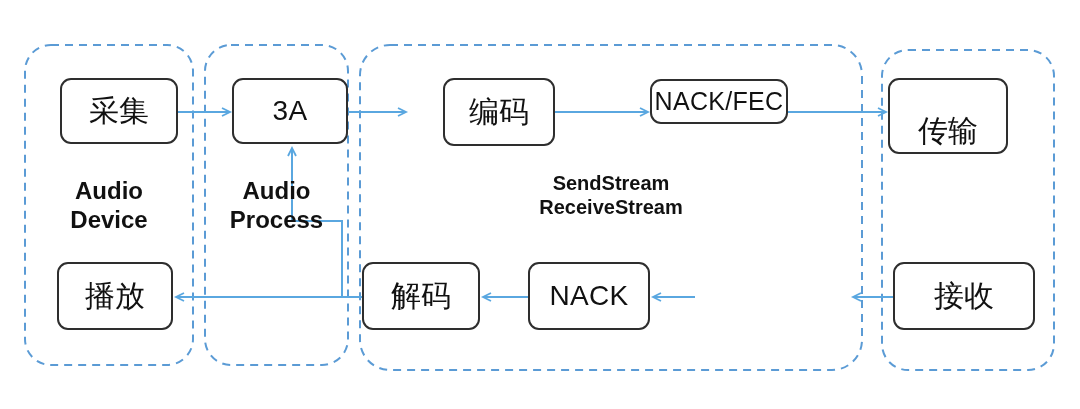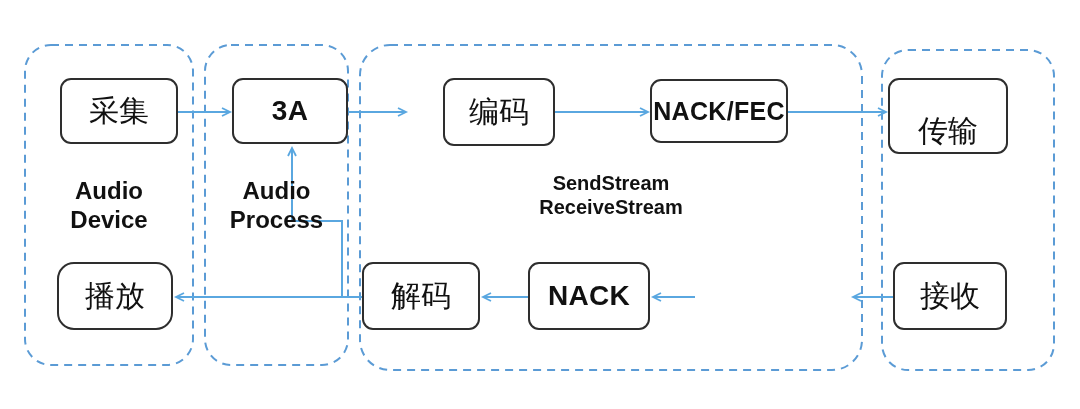--- a/index.html
+++ b/index.html
@@ -8,37 +8,37 @@
     font-family:"Liberation Sans","DejaVu Sans",sans-serif; overflow:hidden;
   }
   svg.layer { position:absolute; left:0; top:0; width:1080px; height:409px; }
   .node {
     position:absolute; background:#ffffff; border:2.5px solid #2e2e2e;
     border-radius:11px; display:flex; align-items:center; justify-content:center;
     color:#111111; text-align:center; box-sizing:border-box; z-index:2;
   }
   .node span { white-space:pre-line; }
   .cjk { font-family:"Liberation Serif","DejaVu Serif",serif; font-size:30px; font-weight:400; }
-  .lat { font-weight:bold; font-size:25px; letter-spacing:0.3px; line-height:1.05; }
+  .lat { font-weight:normal; font-size:25px; letter-spacing:0.3px; line-height:1.05; }
   .zone-label {
     position:absolute; text-align:center; font-weight:bold; color:#111111;
     white-space:pre-line; z-index:1; line-height:1.22;
   }
   
   #n-capture  { left:60px;  top:78px;  width:118px; height:66px; }
   #n-3a       { left:232px; top:78px;  width:116px; height:66px; font-size:28px; }
   #n-encode   { left:408px; top:78px;  width:112px; height:68px;margin-left:35px; }
-  #n-nackfec  { left:650px; top:79px;  width:138px; height:64px; }
+  #n-nackfec  { left:650px; top:79px;  width:138px; height:45px; }
   #n-transmit { left:888px; top:78px;  width:120px; height:76px;align-items:flex-end; }
   
-  #n-playback { left:57px;  top:262px; width:116px; height:68px;border-radius:17px; }
+  #n-playback { left:57px;  top:262px; width:116px; height:68px; }
   #n-decode   { left:362px; top:262px; width:118px; height:68px; }
   #n-neteq    { left:528px; top:262px; width:122px; height:68px; font-size:28px; }
   #n-fecnack  { left:695px; top:262px; width:155px; height:68px; }
-  #n-receive  { left:893px; top:262px; width:114px; height:68px; }
+  #n-receive  { left:893px; top:262px; width:142px; height:68px; }
   
   #l-audio-device  { left:25px;  top:176px; width:168px; font-size:24px; }
   #l-audio-process { left:205px; top:176px; width:143px; font-size:24px; }
   #l-stream        { left:360px; top:172px; width:502px; font-size:20px; line-height:1.18; }
   #l-transport     { left:882px; top:198px; width:172px; font-size:24px; }
 </style>
 </head>
 <body>
 
 <div class="stage">

